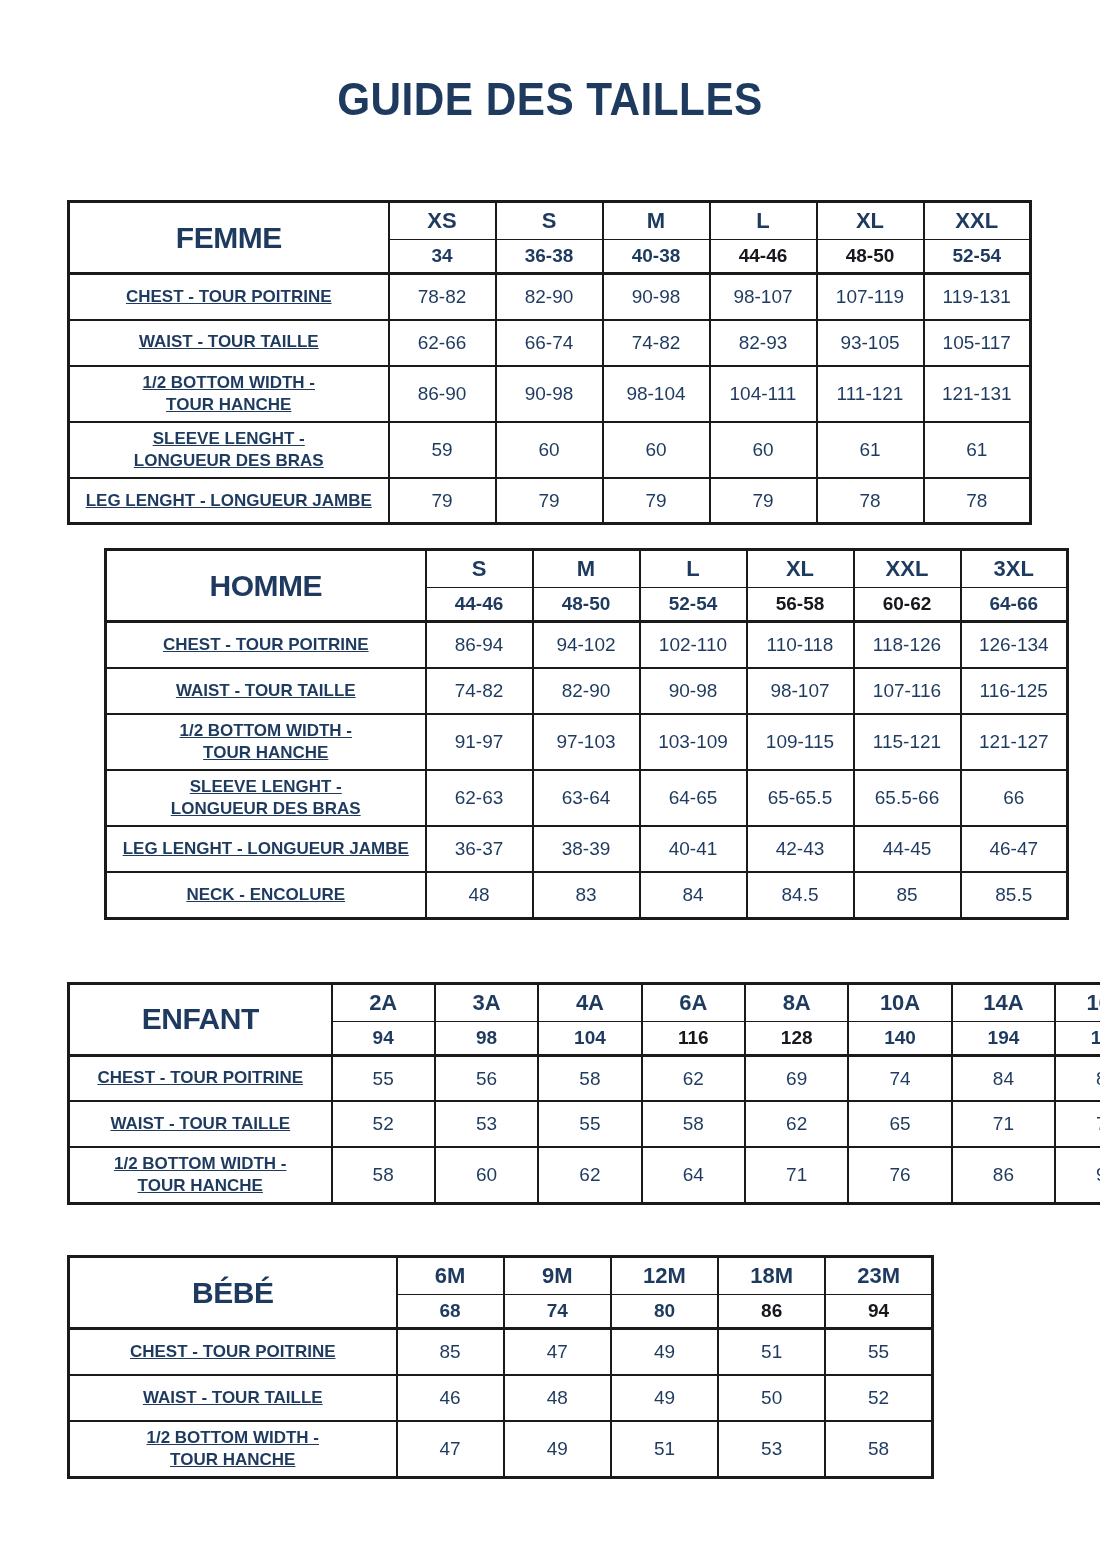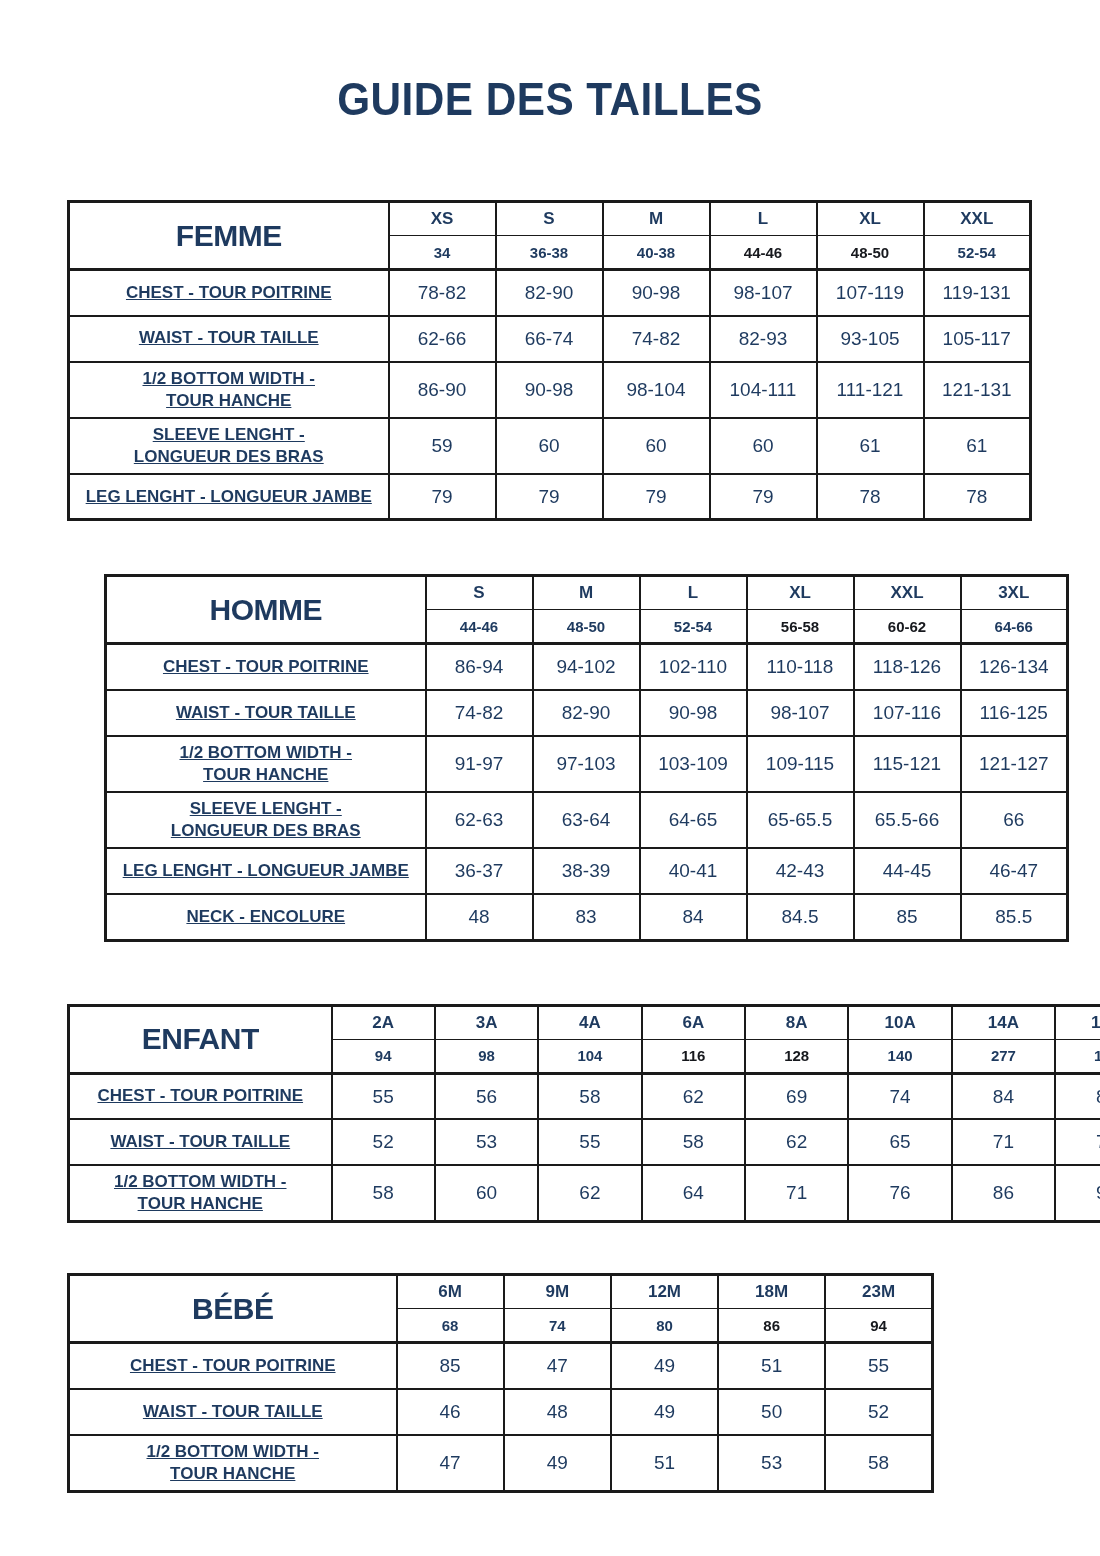--- a/index.html
+++ b/index.html
@@ -14,46 +14,46 @@
     width:1100px;min-height:1556px;background:var(--paper);
     font-family:"Liberation Sans",sans-serif;color:var(--navy);
   }
   .page{padding:0 67px 40px;}
   h1.title{
     margin:72px 0 0;text-align:center;
     font-size:46px;font-weight:700;letter-spacing:0.5px;color:var(--navy);
     transform:scaleX(.92);
   }
   .tbl{margin-top:74px;}
-  .tbl-homme{margin-top:53px;padding-left:37px;}
+  .tbl-homme{margin-top:23px;padding-left:37px;}
   .tbl-enfant{margin-top:62px;}
   .tbl-bebe{margin-top:50px;}
 
   table{border-collapse:collapse;table-layout:fixed;border:3px solid var(--line);}
   .tbl-femme table,.tbl-homme table{width:965px;}
   .tbl-enfant table{width:1093px;}
   .tbl-bebe table{width:867px;}
   .tbl-femme col.label-col,.tbl-homme col.label-col{width:320px;}
   .tbl-enfant col.label-col{width:263px;}
   .tbl-bebe col.label-col{width:328px;}
 
   th,td{
     border:2px solid var(--line);
     text-align:center;vertical-align:middle;
     padding:5px 8px;color:var(--navy);
   }
   .tname{
     font-size:30px;font-weight:700;letter-spacing:-0.5px;
   }
   .r1 th.size{
-    font-size:17px;font-weight:700;height:34px;
+    font-size:22px;font-weight:700;height:34px;
     border-bottom-width:1px;
   }
   .r2 td.sizeval{
-    font-size:15px;font-weight:700;height:34px;
+    font-size:19px;font-weight:700;height:34px;
     border-top-width:1px;border-bottom-width:3px;
   }
   .r2 td.sizeval.em{color:var(--ink);}
   tbody tr:first-child td{border-top-width:3px;}
   td.rlabel{
     font-size:17px;font-weight:700;line-height:1.3;
     white-space:pre-line;
     text-decoration:underline;
   }
   td.val{font-size:19px;font-weight:400;height:46px;}
@@ -260,21 +260,21 @@
             <th class="size" scope="col">14A</th>
             <th class="size" scope="col">16A</th>
           </tr>
           <tr class="r2">
             <td class="sizeval">94</td>
             <td class="sizeval">98</td>
             <td class="sizeval">104</td>
             <td class="sizeval em">116</td>
             <td class="sizeval em">128</td>
             <td class="sizeval">140</td>
-            <td class="sizeval">277</td>
+            <td class="sizeval">194</td>
             <td class="sizeval">164</td>
           </tr>
         </thead>
         <tbody>
           <tr>
             <td class="rlabel">CHEST - TOUR POITRINE</td>
             <td class="val">55</td>
             <td class="val">56</td>
             <td class="val">58</td>
             <td class="val">62</td>

